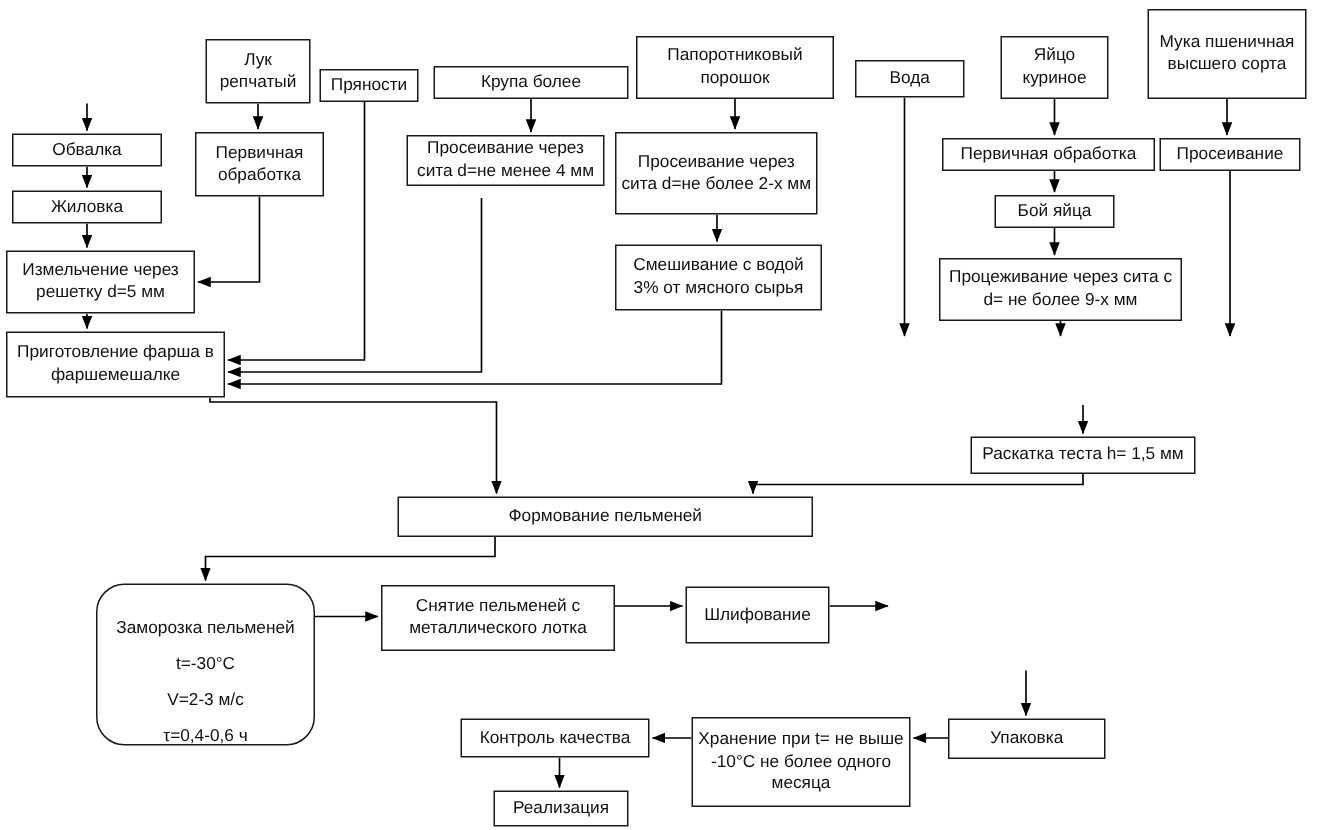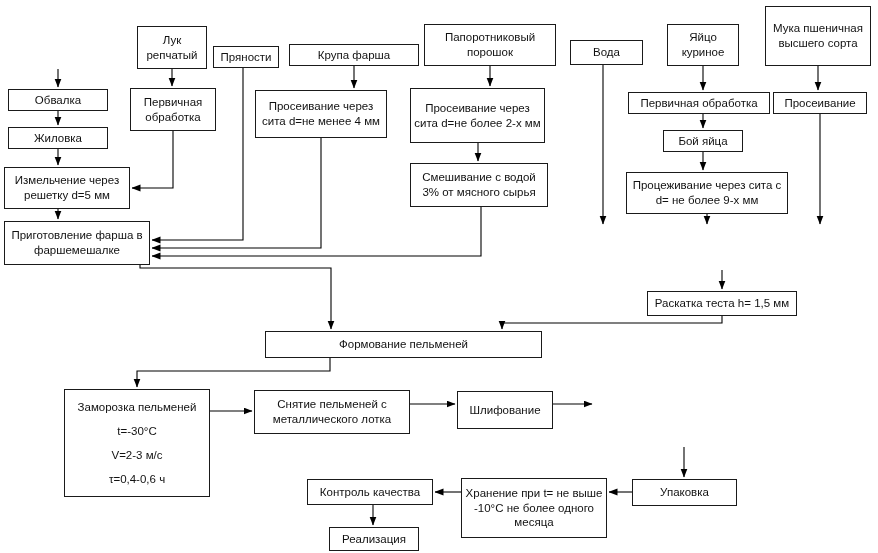--- a/index.html
+++ b/index.html
@@ -30,21 +30,22 @@
     justify-content: center;
     text-align: center;
     font-size: 11.5px;
     line-height: 1.3;
     padding: 1px 3px;
   }
   .node--spaced {
     white-space: pre-line;
     line-height: 24px;
     align-items: flex-start;
-    padding-top: 5px;
+    padding-top: 17px;
+    border-radius: 19px;
   }
 </style>
 </head>
 <body>
 
 <div class="canvas">
 
   <svg class="edges" viewBox="0 0 878 553" xmlns="http://www.w3.org/2000/svg">
     <defs>
       <marker id="arrowhead" markerWidth="9" markerHeight="8" refX="8.5" refY="3.5" orient="auto" markerUnits="userSpaceOnUse">
@@ -78,29 +79,29 @@
     <polyline points="410,404 455,404" marker-end="url(#arrowhead)"></polyline>
     <polyline points="553,404 592,404" marker-end="url(#arrowhead)"></polyline>
     <polyline points="684,447 684,477" marker-end="url(#arrowhead)"></polyline>
     <polyline points="632,492 609,492" marker-end="url(#arrowhead)"></polyline>
     <polyline points="461,492 435,492" marker-end="url(#arrowhead)"></polyline>
     <polyline points="373,505 373,525" marker-end="url(#arrowhead)"></polyline>
   </svg>
 
   <div class="node" style="left:137px;top:26px;width:70px;height:43px">Лук репчатый</div>
   <div class="node" style="left:213px;top:46px;width:66px;height:22px">Пряности</div>
-  <div class="node" style="left:289px;top:44px;width:130px;height:22px">Крупа фарша</div>
+  <div class="node" style="left:289px;top:44px;width:130px;height:22px">Крупа более</div>
   <div class="node" style="left:424px;top:24px;width:132px;height:42px">Папоротниковый порошок</div>
   <div class="node" style="left:570px;top:40px;width:73px;height:25px">Вода</div>
   <div class="node" style="left:667px;top:24px;width:72px;height:42px">Яйцо куриное</div>
   <div class="node" style="left:765px;top:6px;width:106px;height:60px">Мука пшеничная высшего сорта</div>
 
   <div class="node" style="left:8px;top:89px;width:100px;height:22px">Обвалка</div>
   <div class="node" style="left:130px;top:88px;width:86px;height:43px">Первичная обработка</div>
-  <div class="node" style="left:255px;top:90px;width:132px;height:48px">Просеивание через сита d=не менее 4 мм</div>
+  <div class="node" style="left:271px;top:90px;width:132px;height:34px">Просеивание через сита d=не менее 4 мм</div>
   <div class="node" style="left:410px;top:88px;width:135px;height:55px">Просеивание через сита d=не более 2-х мм</div>
   <div class="node" style="left:628px;top:92px;width:142px;height:22px">Первичная обработка</div>
   <div class="node" style="left:773px;top:92px;width:94px;height:22px">Просеивание</div>
 
   <div class="node" style="left:8px;top:127px;width:100px;height:22px">Жиловка</div>
   <div class="node" style="left:663px;top:130px;width:80px;height:22px">Бой яйца</div>
 
   <div class="node" style="left:4px;top:167px;width:126px;height:42px">Измельчение через решетку d=5 мм</div>
   <div class="node" style="left:410px;top:163px;width:138px;height:44px">Смешивание с водой 3% от мясного сырья</div>
   <div class="node" style="left:626px;top:172px;width:162px;height:42px">Процеживание через сита с d= не более 9-х мм</div>

